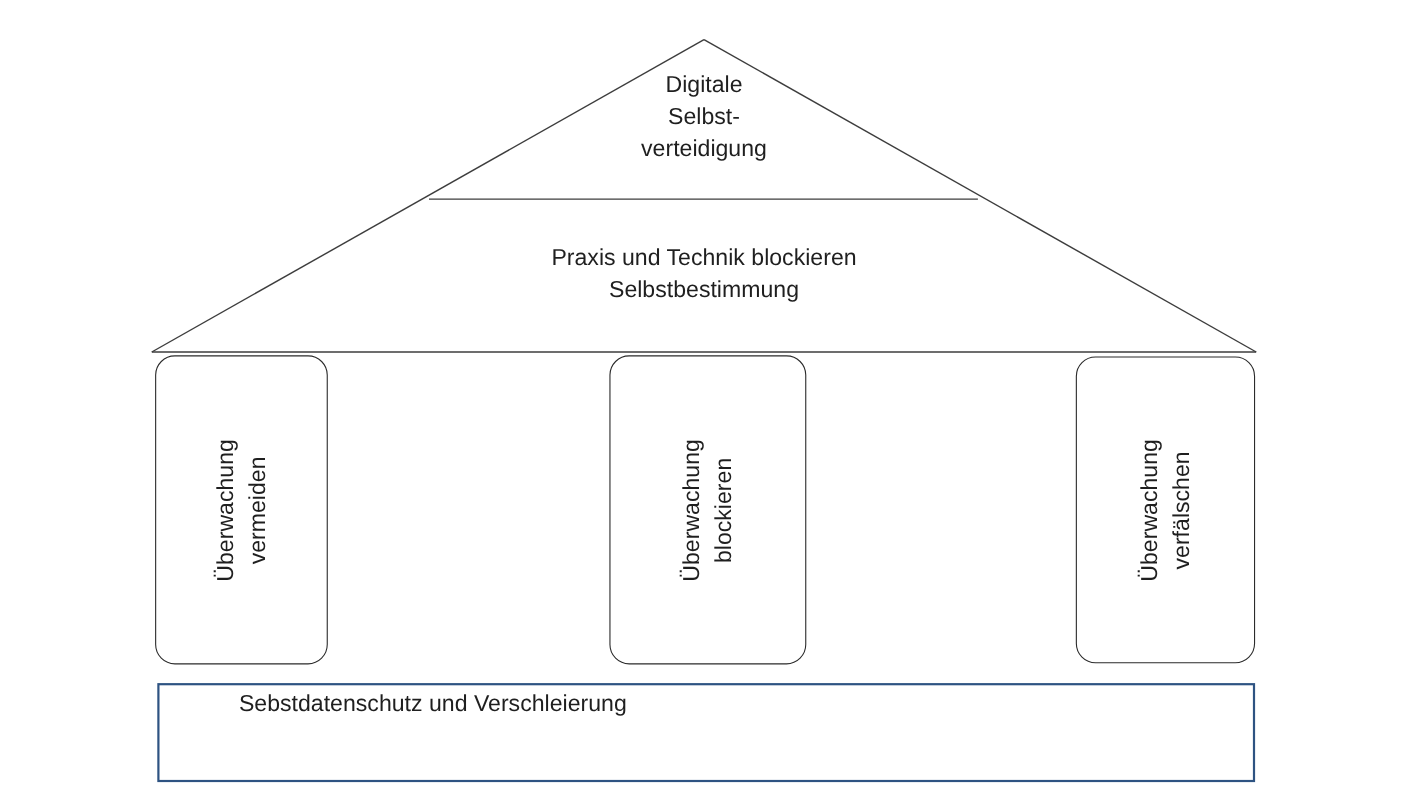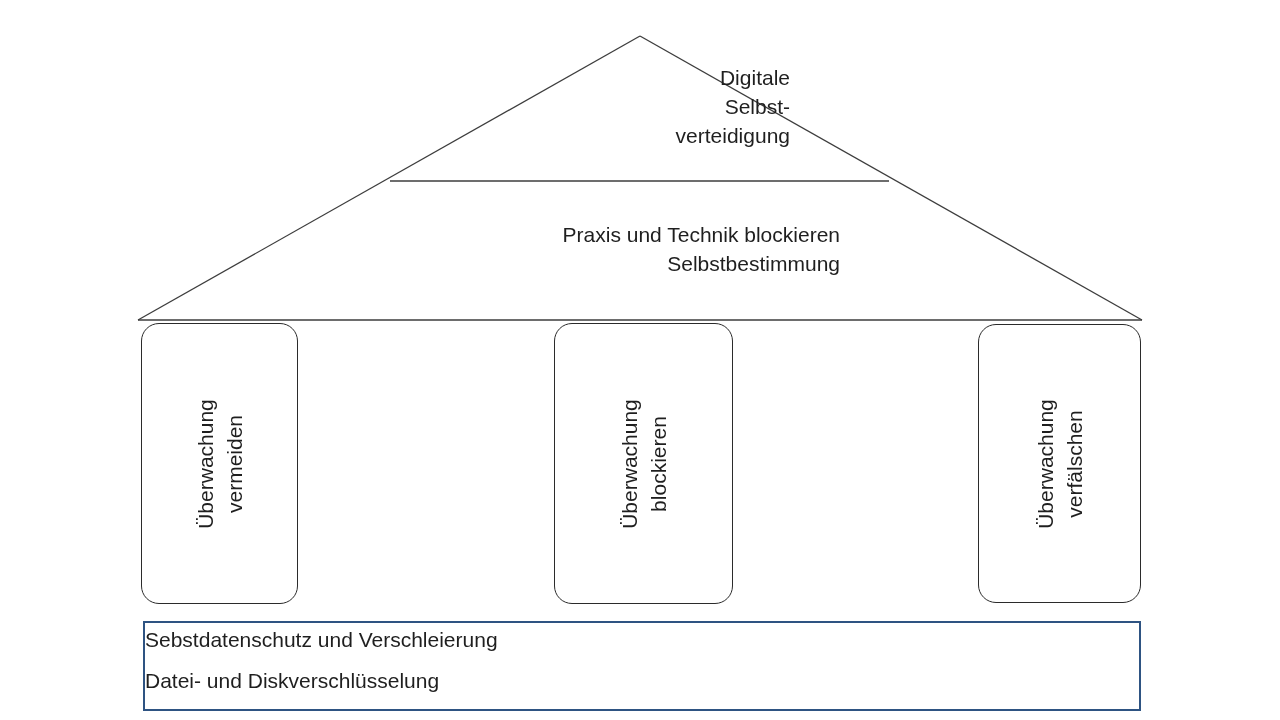--- a/index.html
+++ b/index.html
@@ -18,21 +18,21 @@
   }
   .lines-svg {
     position: absolute;
     left: 0;
     top: 0;
     width: 1280px;
     height: 720px;
   }
   .roof-text {
     position: absolute;
-    text-align: right;
+    text-align: center;
     font-size: 21px;
     line-height: 29px;
     white-space: pre-line;
     color: #1f1f1f;
   }
   .roof-top-text {
     left: 490px;
     top: 63px;
     width: 300px;
   }
@@ -74,20 +74,21 @@
     padding-top: 3px;
   }
   .base-row {
     display: flex;
     width: 100%;
     height: 28px;
     margin-bottom: 13px;
   }
   .base-cell {
     width: 50%;
+    text-align: center;
     font-size: 21px;
     line-height: 28px;
     color: #1f1f1f;
   }
 </style>
 </head>
 <body>
 
 <div class="canvas">
 
@@ -118,17 +119,16 @@
   <div class="pillar pillar-3">
     <div class="pillar-label">Überwachung
 verfälschen</div>
   </div>
 
   <div class="base-box">
     <div class="base-row">
       <div class="base-cell">Sebstdatenschutz und Verschleierung</div>
     </div>
     <div class="base-row">
-      <div class="base-cell">Datei- und Diskverschlüsselung</div>
     </div>
   </div>
 
 </div>
 
 </body></html>

